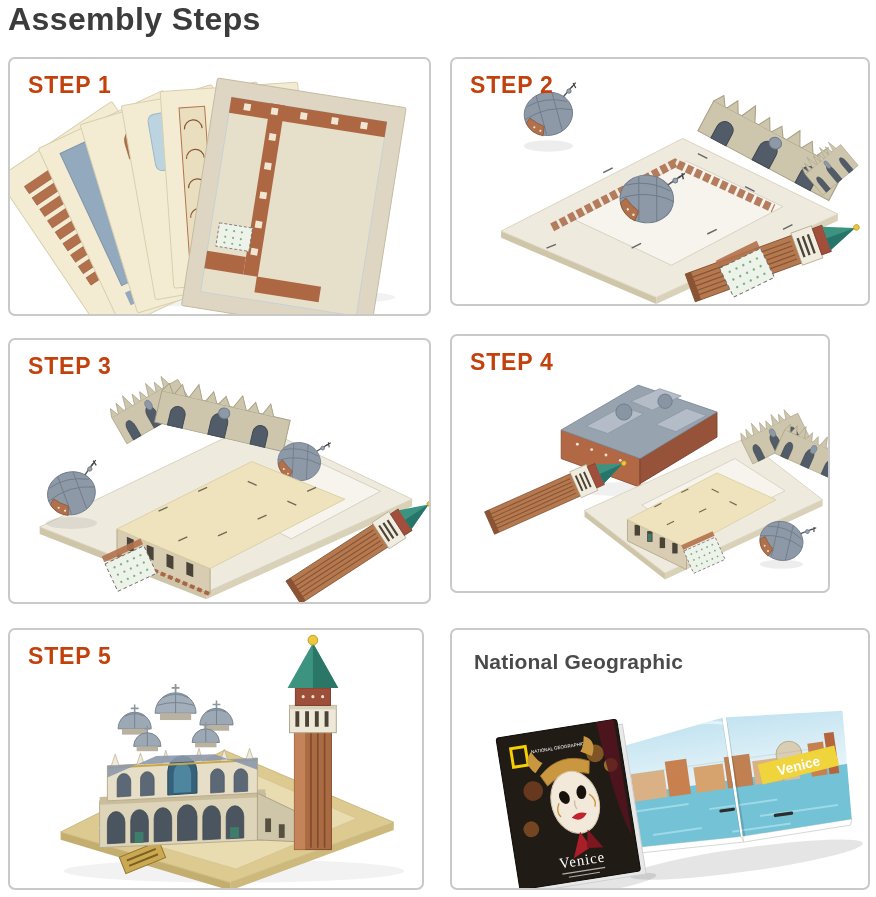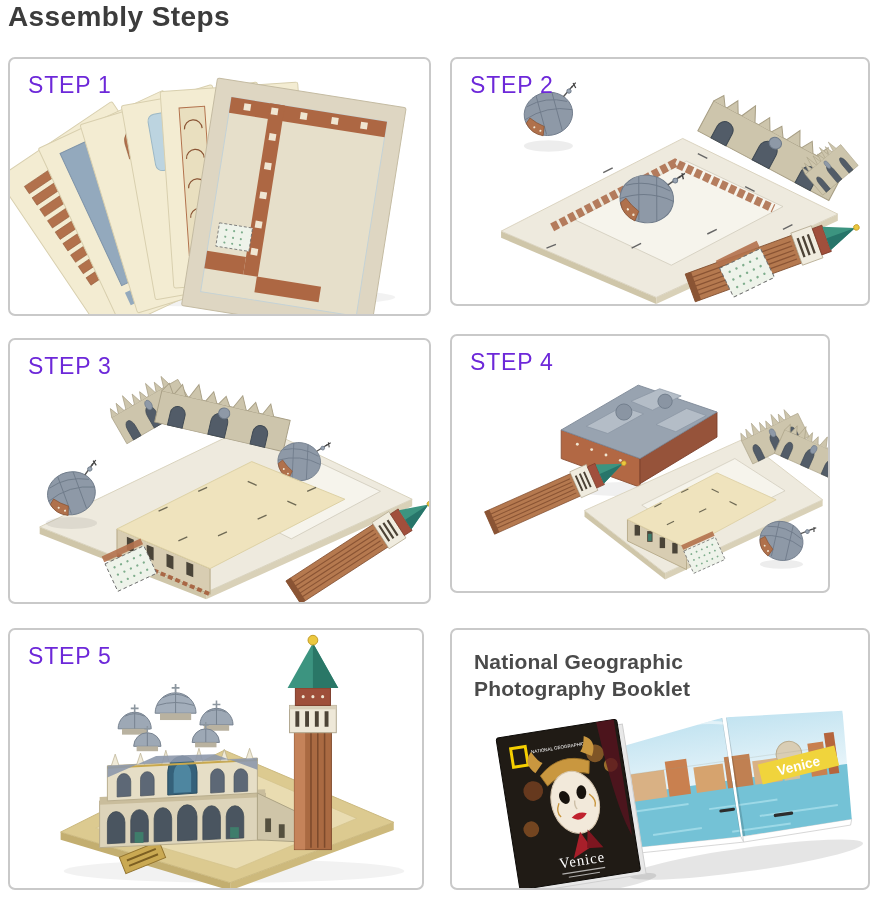--- a/index.html
+++ b/index.html
@@ -1,20 +1,20 @@
 <!DOCTYPE html>
 <html><head>
 <meta charset="utf-8">
 <style>
   html,body{margin:0;padding:0;background:#ffffff;}
   body{width:876px;height:897px;position:relative;font-family:"Liberation Sans",sans-serif;}
   .canvas{position:absolute;left:0;top:0;width:876px;height:897px;background:#ffffff;overflow:hidden;}
-  .page-title{position:absolute;left:8px;top:1px;font-size:28px;font-weight:700;color:#3c3c3c;letter-spacing:.4px;}
+  .page-title{position:absolute;left:8px;top:1px;font-size:32px;font-weight:700;color:#3c3c3c;letter-spacing:.4px;}
   .panel{position:absolute;background:#ffffff;border:2px solid #c9c9c9;border-radius:7px;box-sizing:border-box;overflow:hidden;}
-  .step-label{position:absolute;top:13px;left:18px;font-size:23px;font-weight:400;color:#6d28d9;letter-spacing:.8px;z-index:2;}
+  .step-label{position:absolute;top:13px;left:18px;font-size:23px;font-weight:700;color:#c2410c;letter-spacing:.8px;z-index:2;}
   .booklet-title{position:absolute;top:19px;left:22px;font-size:21px;font-weight:600;color:#4a4a4a;line-height:1.28;letter-spacing:.2px;z-index:2;}
   svg.illus{position:absolute;left:0;top:0;width:100%;height:100%;display:block;}
 </style>
 </head>
 <body>
 
 <svg width="0" height="0" style="position:absolute" aria-hidden="true">
   <defs>
     <g id="sym-campanile">
       <rect x="0" y="-19" width="146" height="38" fill="#b5794f" stroke="#7d4a2c" stroke-width="1"></rect>
@@ -446,17 +446,16 @@
         </g>
         <text x="4" y="62" font-size="15" fill="#ffffff" text-anchor="middle" font-family="Liberation Serif, serif" letter-spacing="1">Venice</text>
         <g stroke="#ffffff" opacity="0.65">
             <path d="M-18,68 h44" stroke-width="1.4"></path>
             <path d="M-12,72 h32" stroke-width="1"></path>
           </g>
       </g>
     </svg>
     <div class="booklet-title">
       <span>National Geographic</span><br>
-      <span>Photography Booklet</span>
     </div>
   </section>
 
 </div>
 
 </body></html>

